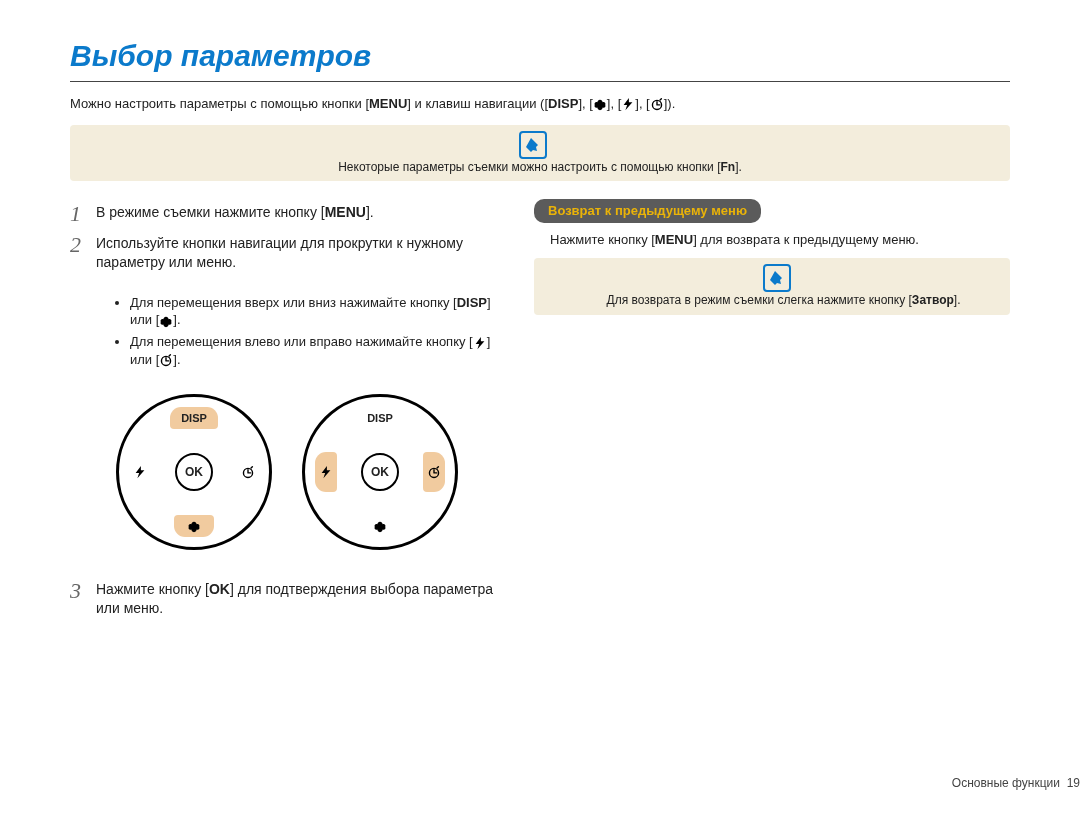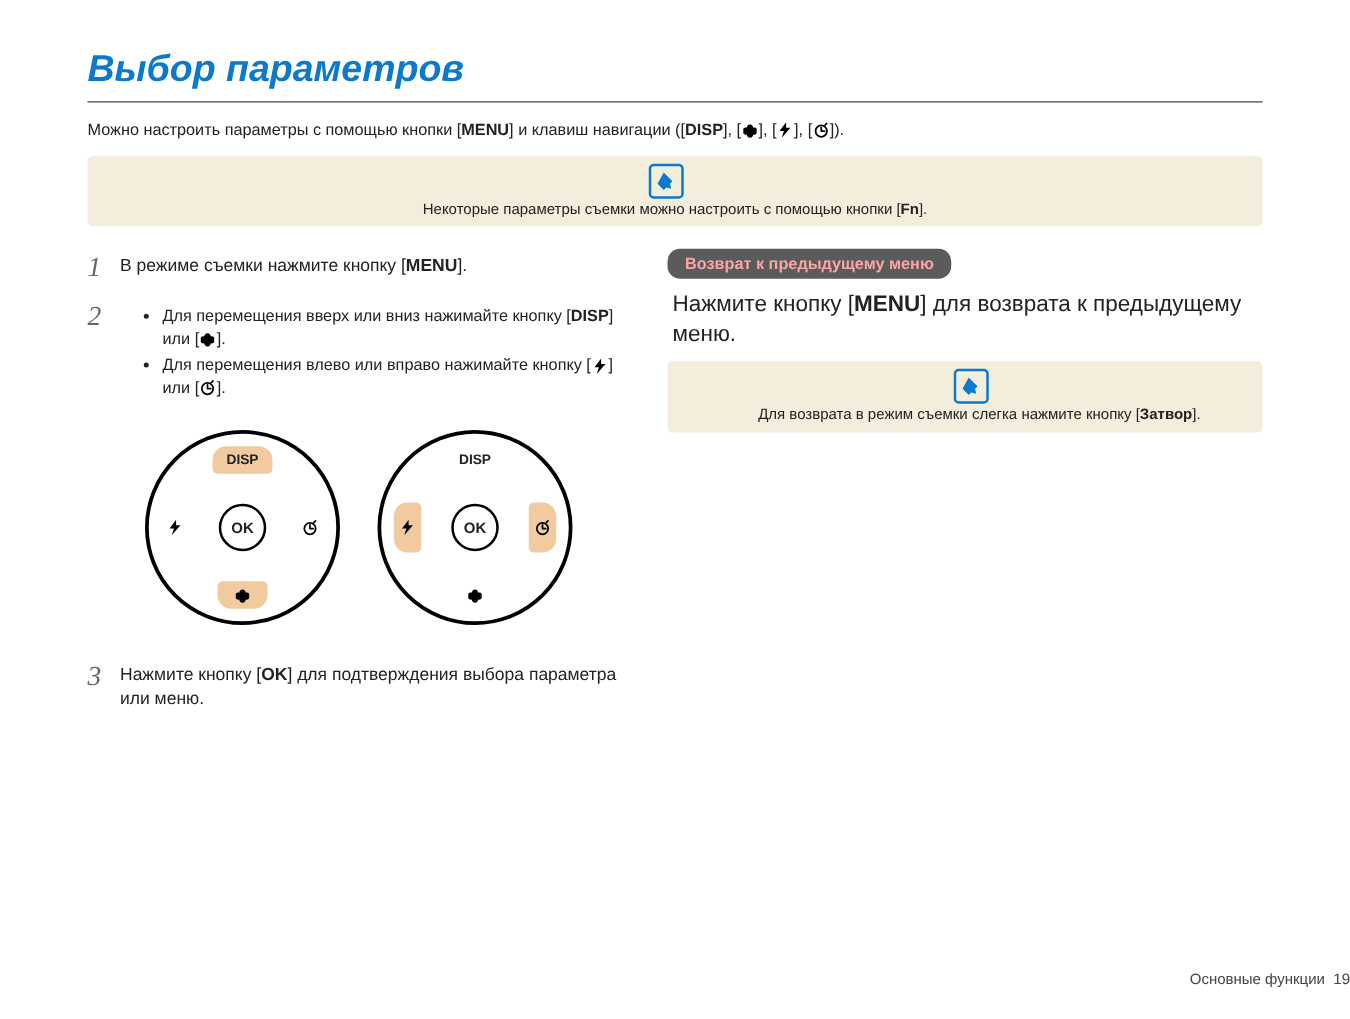--- a/index.html
+++ b/index.html
@@ -140,21 +140,21 @@
     display: flex;
     align-items: center;
     justify-content: center;
     font-size: 12px;
     font-weight: bold;
   }
   .tiny-svg { width: 14px; height: 14px; }
   .subhead-pill {
     display: inline-block;
     background: #5b5b5b;
-    color: #fca5a5;
+    color: #eab308;
     font-weight: bold;
     font-size: 13px;
     padding: 3px 14px;
     border-radius: 10px;
     margin-bottom: 4px;
   }
   .col-right .note-box {
     font-size: 12px;
     padding-left: 33px;
   }
@@ -222,20 +222,21 @@
   <div class="columns">
 
     <div class="col-left">
       <ol class="steps">
 
         <li>
           <span>В режиме съемки нажмите кнопку [</span><span class="key-text">MENU</span><span>].</span>
         </li>
 
         <li>
+          <span>Используйте кнопки навигации для прокрутки к нужному параметру или меню.</span>
           <ul class="bullets">
             <li>
               <span>Для перемещения вверх или вниз нажимайте кнопку [</span><span class="key-text">DISP</span><span>] или [</span><svg class="tiny-svg inline-sym" viewBox="0 0 16 16">
                   <use href="#flower-icon"></use>
                 </svg><span>].</span>
             </li>
             <li>
               <span>Для перемещения влево или вправо нажимайте кнопку [</span><svg class="tiny-svg inline-sym" viewBox="0 0 16 16">
                   <use href="#flash-icon"></use>
                 </svg><span>] или [</span><svg class="tiny-svg inline-sym" viewBox="0 0 16 16">
@@ -292,21 +293,21 @@
 
         <li>
           <span>Нажмите кнопку [</span><span class="key-text">OK</span><span>] для подтверждения выбора параметра или меню.</span>
         </li>
 
       </ol>
     </div>
 
     <div class="col-right">
       <div class="subhead-pill">Возврат к предыдущему меню</div>
-      <p style="font-size:18px; margin:4px 0 10px 4px;">
+      <p style="font-size:13px; margin:4px 0 10px 16px;">
         <span>Нажмите кнопку [</span><span class="key-text">MENU</span><span>] для возврата к предыдущему меню.</span>
       </p>
 
       <div class="note-box">
         <span class="note-icon">
             <svg viewBox="0 0 16 16">
               <use href="#note-glyph"></use>
             </svg>
           </span>
         <span>

